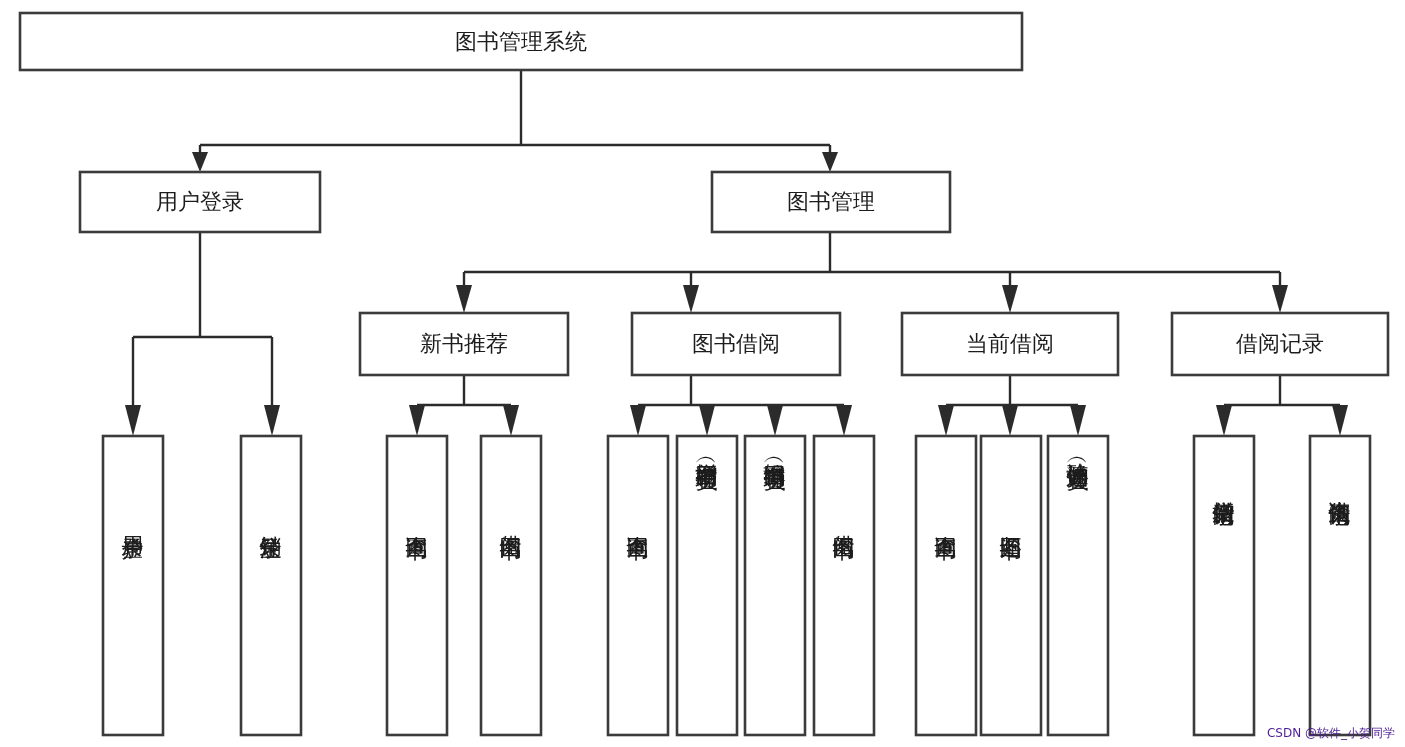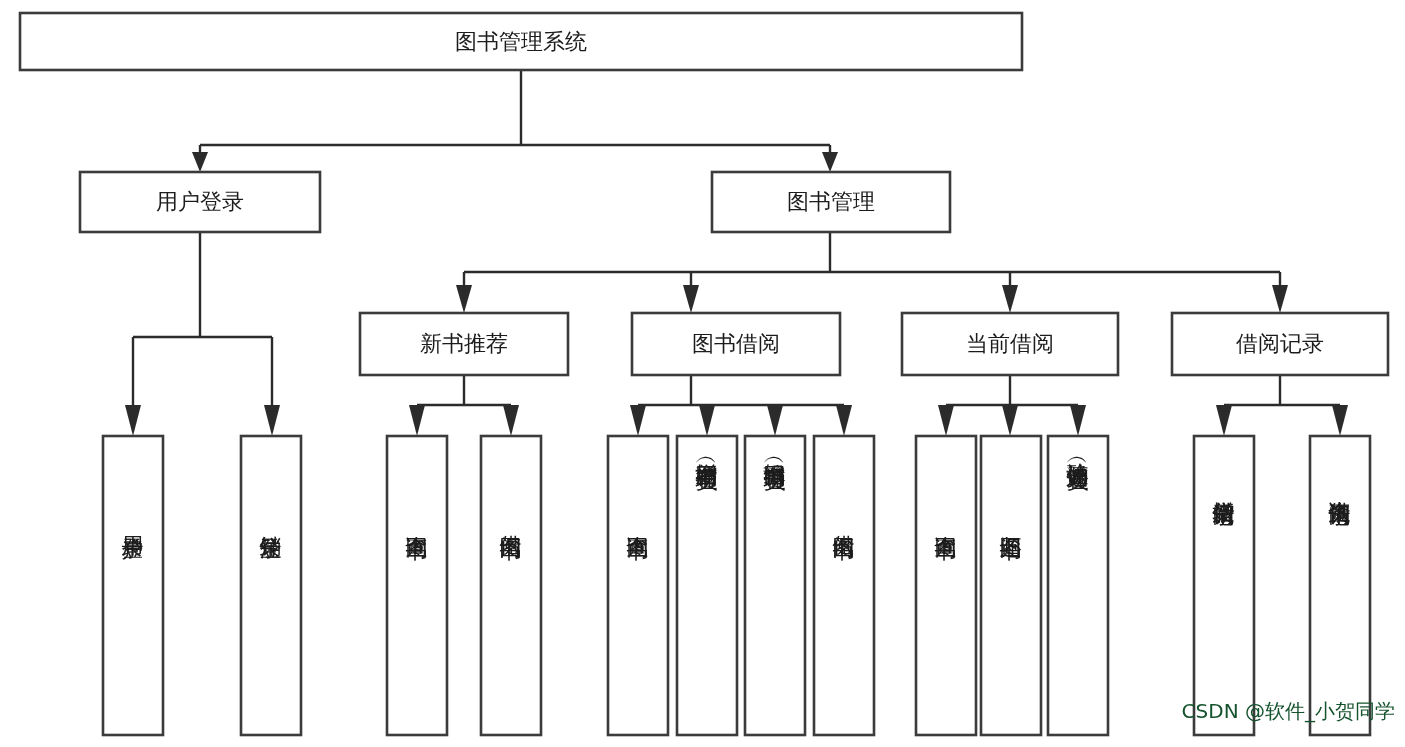--- a/index.html
+++ b/index.html
@@ -20,23 +20,23 @@
     font-family:"DejaVu Sans","Liberation Sans",sans-serif;
     fill:#1c1c1c;font-size:22px;
     writing-mode:vertical-rl;
     text-orientation:upright;
     letter-spacing:1px;
     white-space:pre;
   }
   .edge{stroke:#2b2b2b;stroke-width:2.4;fill:none;}
   .arrow-head{fill:#2b2b2b;stroke:none;}
   .watermark{
-    position:absolute;right:10px;bottom:22px;
+    position:absolute;right:10px;bottom:5px;
     font-family:"DejaVu Sans","Liberation Sans",sans-serif;
-    font-size:20px;color:#14532d;white-space:nowrap;
+    font-size:12px;color:#4c1d95;white-space:nowrap;
     pointer-events:none;
   }
 </style>
 </head>
 <body>
 
 <div id="diagram-root">
 <svg width="1405" height="747" viewBox="0 0 1405 747" xmlns="http://www.w3.org/2000/svg">
 
   <g>

